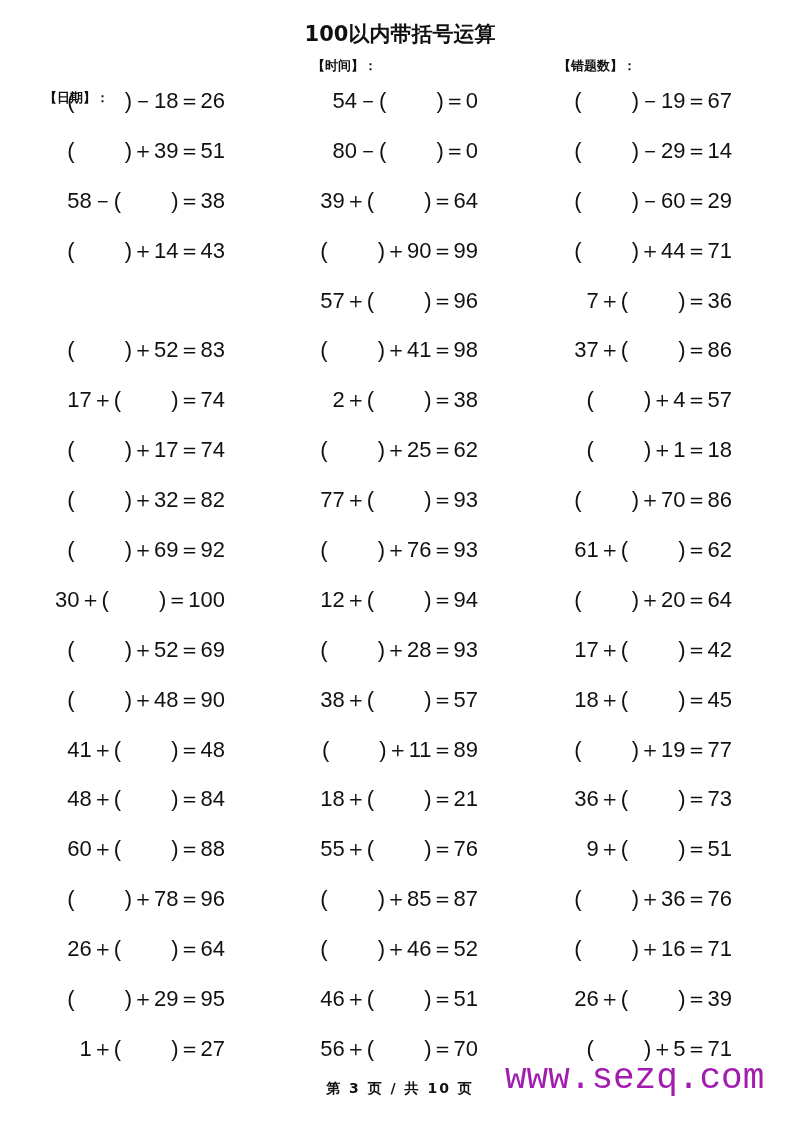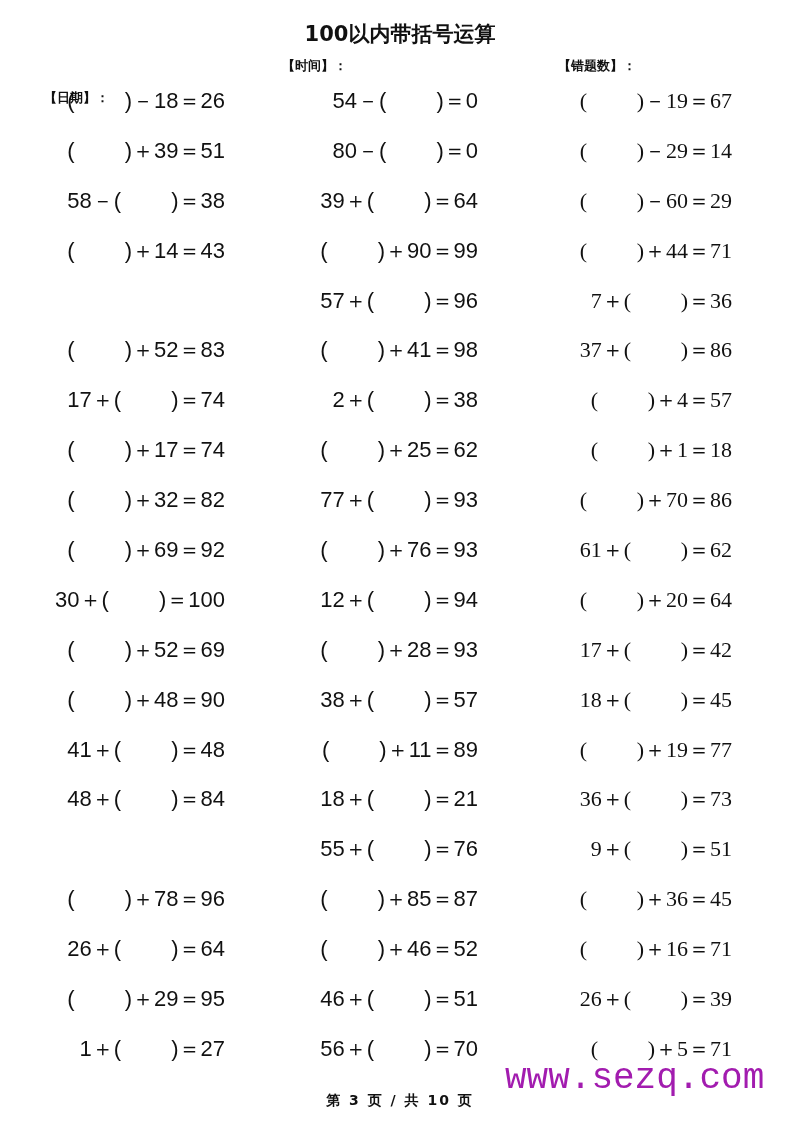--- a/index.html
+++ b/index.html
@@ -4,31 +4,31 @@
 <style>
   html, body { margin: 0; padding: 0; background: #ffffff; }
   body { width: 800px; height: 1131px; position: relative; overflow: hidden; font-family: "DejaVu Sans", "Liberation Sans", sans-serif; color: #111; }
   .title { position: absolute; top: 20px; left: 0; width: 800px; text-align: center; font-size: 21px; font-weight: bold; letter-spacing: 0px; }
   .meta { position: absolute; top: 57px; font-size: 13px; font-weight: bold; }
   .grid { position: absolute; top: 86px; left: 0; width: 800px; }
   .row { position: relative; height: 49.9px; }
   .cell { position: absolute; top: 0; height: 30px; line-height: 30px; font-size: 22px; white-space: pre; text-align: right; font-family: "Liberation Sans", sans-serif; }
   .c0 { right: 575px; }
   .c1 { right: 322px; }
-  .c2 { right: 68px; font-family: Liberation Serif, serif; }
-  .footer { position: absolute; top: 1080px; left: 0; width: 800px; text-align: center; font-size: 14px; font-weight: bold; letter-spacing: 2px; margin-top: 12px; }
+  .c2 { right: 68px; }
+  .footer { position: absolute; top: 1080px; left: 0; width: 800px; text-align: center; font-size: 14px; font-weight: bold; letter-spacing: 2px; }
   .watermark { position: absolute; top: 1058px; left: 505px; font-size: 36px; color: #a21caf; font-family: Liberation Mono, monospace; }
 </style>
 </head>
 <body>
 
 <div class="title">100以内带括号运算</div>
 
 <div class="meta" style="left:44px;margin-top:32px;">【日期】：</div>
-<div class="meta" style="left:282px;">【时间】：</div>
+<div class="meta" style="left:312px;">【时间】：</div>
 <div class="meta" style="left:558px;">【错题数】：</div>
 
 <div class="grid" id="grid">
     <div class="row">
       <div class="cell c0">(　　 )－18＝26</div>
       <div class="cell c1">54－(　　 )＝0</div>
       <div class="cell c2">(　　 )－19＝67</div>
     </div>
     <div class="row">
       <div class="cell c0">(　　 )＋39＝51</div>
@@ -93,27 +93,28 @@
       <div class="cell c0">41＋(　　 )＝48</div>
       <div class="cell c1">(　　 )＋11＝89</div>
       <div class="cell c2">(　　 )＋19＝77</div>
     </div>
     <div class="row">
       <div class="cell c0">48＋(　　 )＝84</div>
       <div class="cell c1">18＋(　　 )＝21</div>
       <div class="cell c2">36＋(　　 )＝73</div>
     </div>
     <div class="row">
+      <div class="cell c0">60＋(　　 )＝88</div>
       <div class="cell c1">55＋(　　 )＝76</div>
       <div class="cell c2">9＋(　　 )＝51</div>
     </div>
     <div class="row">
       <div class="cell c0">(　　 )＋78＝96</div>
       <div class="cell c1">(　　 )＋85＝87</div>
-      <div class="cell c2">(　　 )＋36＝45</div>
+      <div class="cell c2">(　　 )＋36＝76</div>
     </div>
     <div class="row">
       <div class="cell c0">26＋(　　 )＝64</div>
       <div class="cell c1">(　　 )＋46＝52</div>
       <div class="cell c2">(　　 )＋16＝71</div>
     </div>
     <div class="row">
       <div class="cell c0">(　　 )＋29＝95</div>
       <div class="cell c1">46＋(　　 )＝51</div>
       <div class="cell c2">26＋(　　 )＝39</div>

